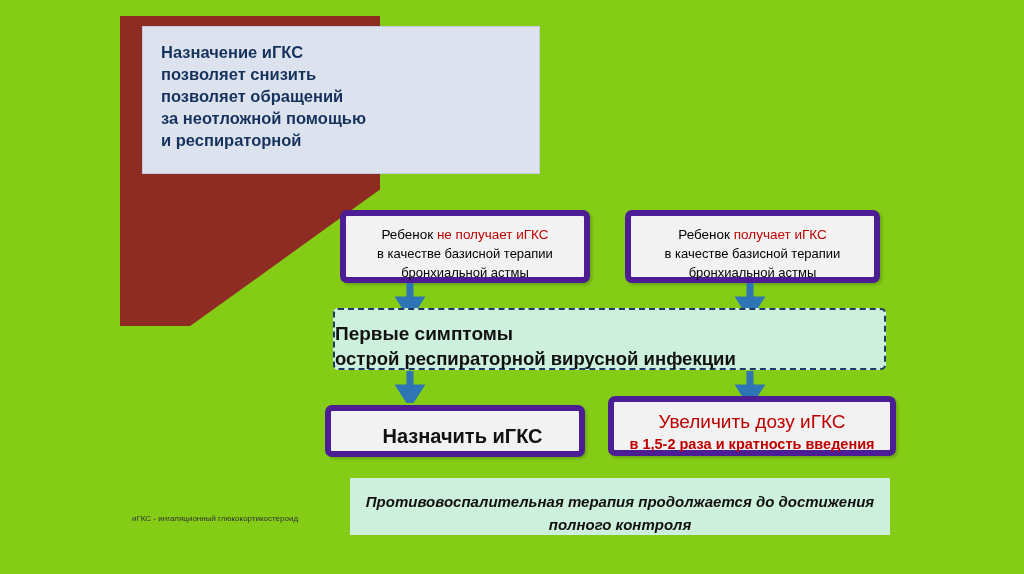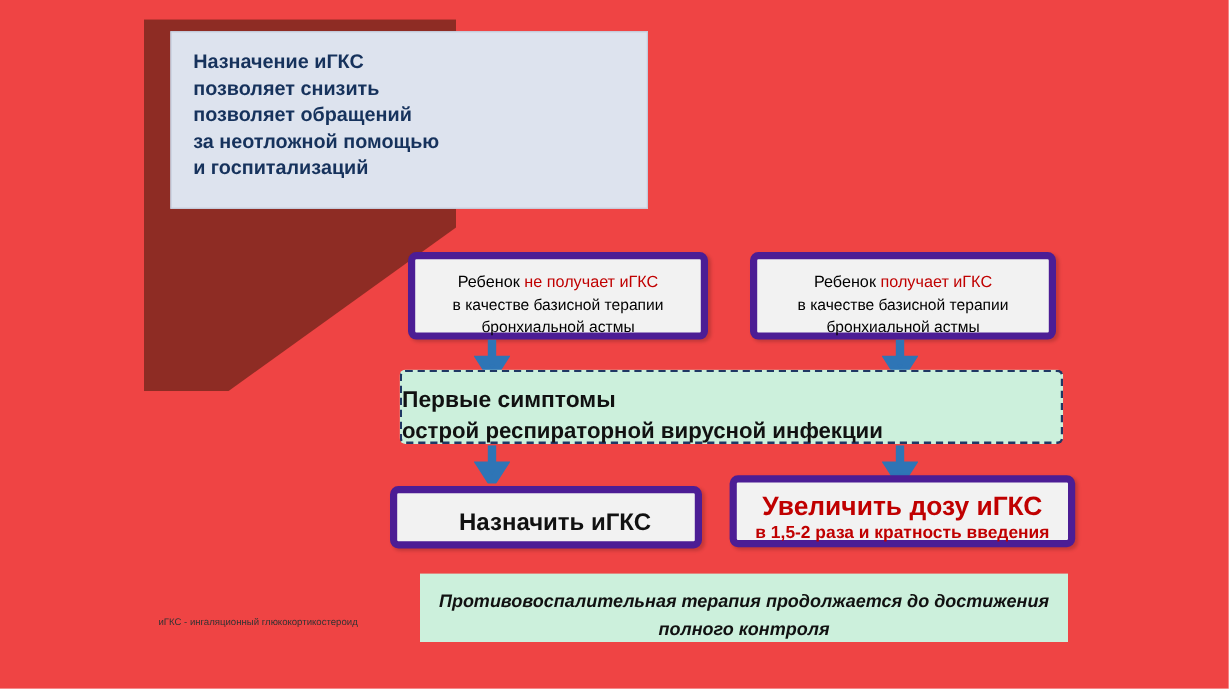--- a/index.html
+++ b/index.html
@@ -4,21 +4,21 @@
 <style>
   html, body {
     margin: 0;
     padding: 0;
     background: #ffffff;
   }
   #slide {
     position: relative;
     width: 1024px;
     height: 574px;
-    background: #ef4444;
+    background: #84cc16;
     overflow: hidden;
     font-family: "Liberation Sans", sans-serif;
   }
 
   
   .red-shape {
     position: absolute;
     left: 120px;
     top: 16px;
     width: 260px;
@@ -101,22 +101,22 @@
   
   .prescribe .p1 {
     font-size: 20px;
     font-weight: bold;
     color: #111111;
     line-height: 26px;
   }
 
   
   .increase .i1 {
-    font-size: 22px;
-    font-weight: bold;
+    font-size: 19px;
+    font-weight: normal;
     color: #c00000;
     line-height: 25px;
     white-space: nowrap;
   }
   .increase .i2 {
     font-size: 14.5px;
     font-weight: bold;
     color: #c00000;
     line-height: 21px;
     white-space: nowrap;
@@ -158,21 +158,21 @@
 
 <div id="slide">
 
   <div class="red-shape"></div>
 
   <div class="title-box">
     <div class="line">Назначение иГКС</div>
     <div class="line">позволяет снизить</div>
     <div class="line">позволяет обращений</div>
     <div class="line">за неотложной помощью</div>
-    <div class="line">и госпитализаций</div>
+    <div class="line">и респираторной</div>
   </div>
 
   <div class="box patient-box" style="left:340px; top:210px; width:250px; height:73px;">
     <div class="l1">
       <span>Ребенок </span><span class="neg">не получает иГКС</span>
     </div>
     <div class="l2">в качестве базисной терапии</div>
     <div class="l3">бронхиальной астмы</div>
   </div>
 

